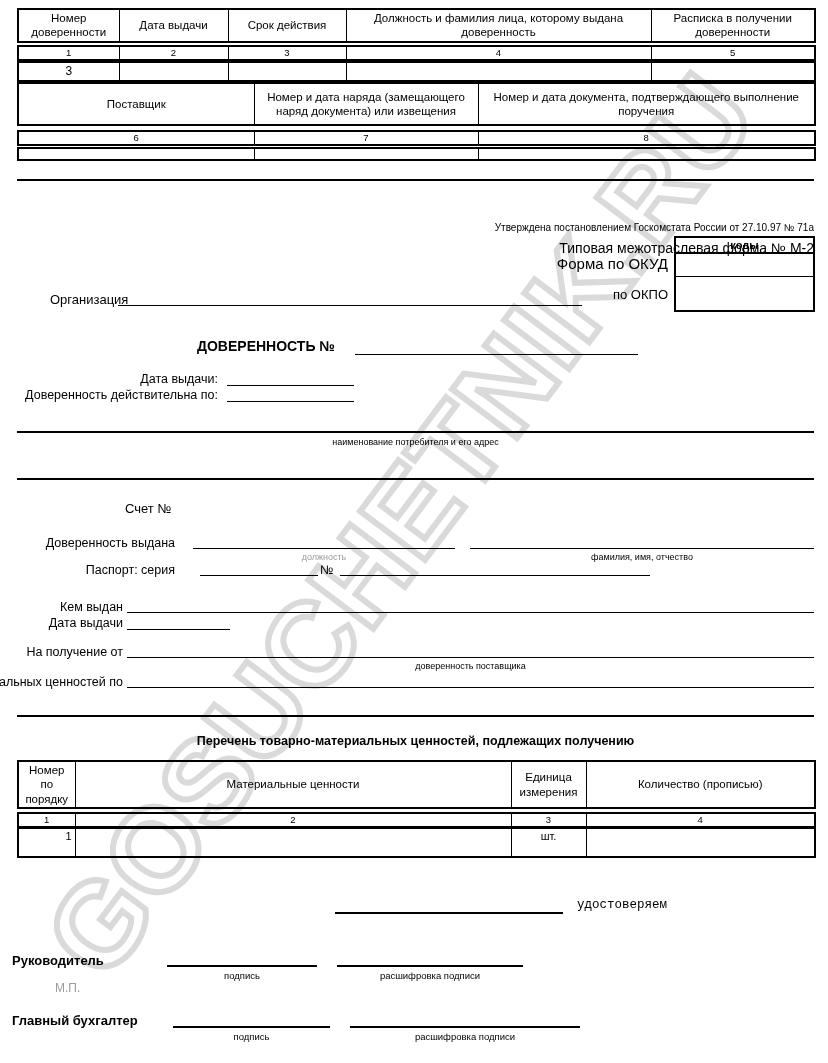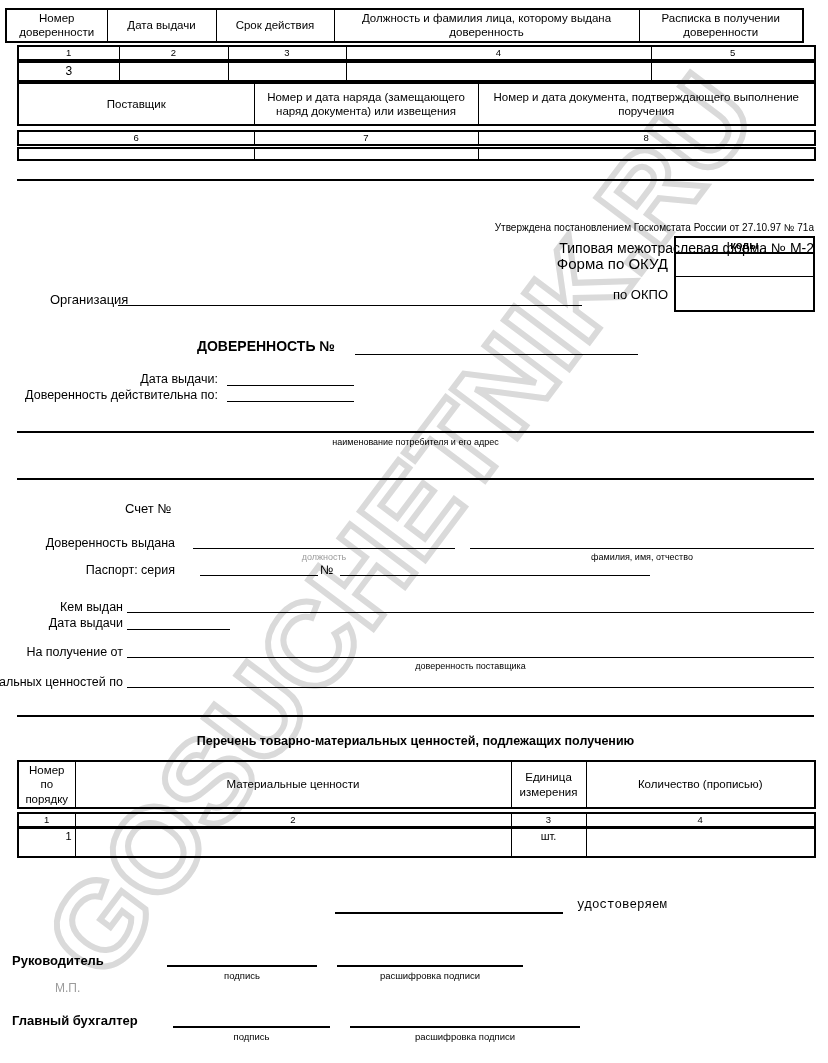--- a/index.html
+++ b/index.html
@@ -25,21 +25,21 @@
   .codes-okpo{height:33px;text-align:center;font-size:12px;line-height:33px;}
   .gray{color:#9b9b9b;}
 </style>
 </head>
 <body>
 
 <div class="page">
 
   <div class="watermark">GOSUCHETNIK.RU</div>
 
-  <table class="t" style="left:5px;top:8px;width:797px;">
+  <table class="t" style="left:17px;top:8px;width:797px;">
     <colgroup>
         <col style="width:101px">
         <col style="width:109px">
         <col style="width:118px">
         <col style="width:305px">
         <col style="width:164px">
       </colgroup>
     <tbody>
         <tr style="height:32px">
       <td>Номер доверенности</td>

